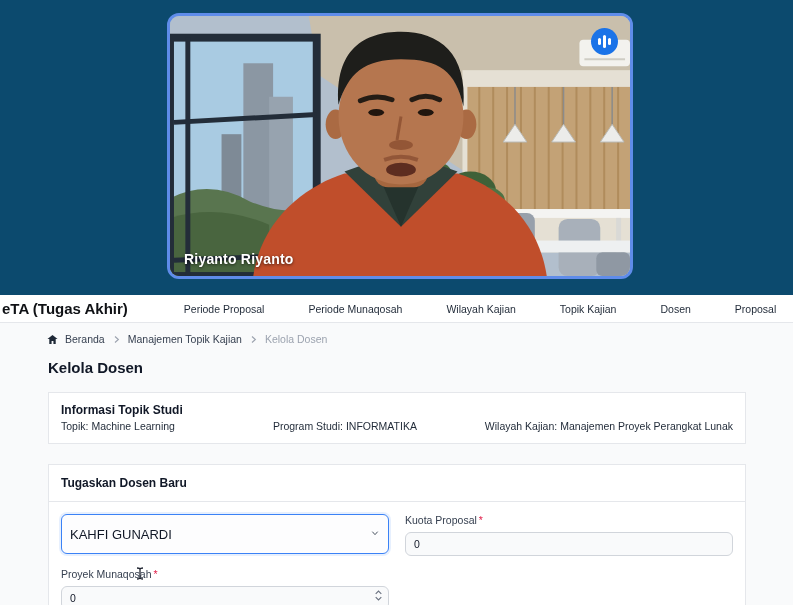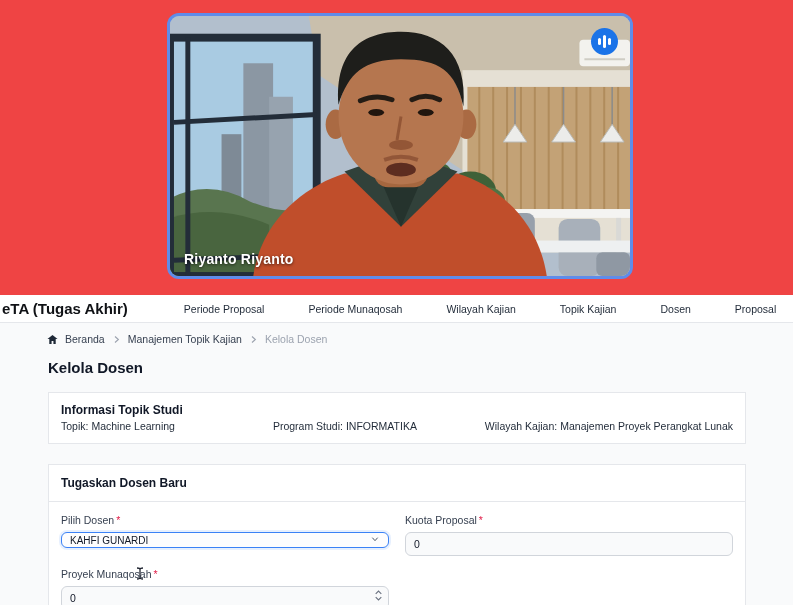--- a/index.html
+++ b/index.html
@@ -1,21 +1,21 @@
 <!DOCTYPE html>
 <html><head>
 <meta charset="utf-8">
 <style>
   * { margin:0; padding:0; box-sizing:border-box; }
   html,body { width:793px; height:605px; }
   body { font-family:"Liberation Sans","DejaVu Sans",sans-serif; background:#f9fafb; overflow:hidden; }
   .screen { position:relative; width:793px; height:605px; overflow:hidden; }
 
   
-  .video-area { position:relative; width:100%; height:295px; background:#ef4444;text-align:right; }
+  .video-area { position:relative; width:100%; height:295px; background:#0c4a6e;text-align:right; }
   .video-tile { position:absolute; left:167px; top:13px; width:466px; height:266px;
     border:3px solid #5f8cea; border-radius:12px; overflow:hidden; background:#9db4c6; }
   .video-tile svg.scene { display:block; width:100%; height:100%; }
   .participant-name { position:absolute; left:14px; bottom:9px; color:#fff; font-size:14px;
     font-weight:bold; text-shadow:0 1px 3px rgba(0,0,0,.65); letter-spacing:.2px; }
   .audio-indicator { position:absolute; top:12px; right:12px; width:27px; height:27px;
     border-radius:50%; background:#1a73e8; display:flex; align-items:center; justify-content:center; gap:2px; }
   .audio-indicator i { display:block; width:3px; border-radius:2px; background:#fff; }
   .audio-indicator i.b1 { height:7px; } .audio-indicator i.b2 { height:13px; } .audio-indicator i.b3 { height:7px; }
 
@@ -43,22 +43,22 @@
   .info-row { display:grid; grid-template-columns:1fr 1fr 1fr; margin-top:3px; }
   .info-item { font-size:10.5px; color:#1f2937; white-space:nowrap; }
   .info-item .lbl { margin-right:3px; }
 
   .form-card { margin-top:20px; height:200px; overflow:hidden; }
   .form-header { padding:11px 12px; border-bottom:1px solid #e5e7eb; }
   .form-body { padding:12px; }
   .form-grid { display:grid; grid-template-columns:1fr 1fr; column-gap:16px; row-gap:12px; }
   .field-label { display:block; font-size:10.5px; color:#374151; margin-bottom:6px; }
   .req { color:#e11d48; margin-left:2px; }
-  .select-box { position:relative; height:16px; background:#fdfdfe; border:1.5px solid #3b82f6;
-    border-radius:6px; display:flex; align-items:center; padding:0 8px; font-size:10px; color:#111827;
+  .select-box { position:relative; height:40px; background:#fdfdfe; border:1.5px solid #3b82f6;
+    border-radius:6px; display:flex; align-items:center; padding:0 8px; font-size:13px; color:#111827;
     box-shadow:0 0 0 2px rgba(59,130,246,.12); cursor:pointer; }
   .select-box .chev { position:absolute; right:9px; top:50%; width:8px; height:8px; margin-top:-5px; color:#4b5563; }
   .text-input { width:100%; height:24px; background:#f9fafb; border:1px solid #d1d5db; border-radius:6px;
     padding:0 8px; font-size:10.5px; color:#111827; font-family:inherit; outline:none; }
   .num-wrap { position:relative; }
   .stepper { position:absolute; right:7px; top:4px; display:flex; flex-direction:column; gap:1px; color:#6b7280; cursor:pointer; }
   .stepper svg { width:7px; height:5px; display:block; }
 
   
   .ibeam { position:absolute; left:136px; top:567px; width:8px; height:13px; color:#1f2430; }
@@ -203,21 +203,20 @@
         <span class="lbl">Wilayah Kajian:</span><span>Manajemen Proyek Perangkat Lunak</span>
       </div>
     </div>
   </section>
 
   <section class="card form-card">
     <div class="form-header card-title">Tugaskan Dosen Baru</div>
     <div class="form-body">
       <div class="form-grid">
         <div class="field">
-          <label class="field-label"><span>Pilih Dosen</span><span class="req">*</span></label>
           <div class="select-box">
             <span>KAHFI GUNARDI</span>
             <svg class="chev" viewBox="0 0 24 24" fill="none" stroke="currentColor" stroke-width="3">
                 <path d="M4 8 L12 17 L20 8"></path>
               </svg>
           </div>
         </div>
         <div class="field">
           <label class="field-label"><span>Kuota Proposal</span><span class="req">*</span></label>
           <input class="text-input" type="text" value="0" style="">

